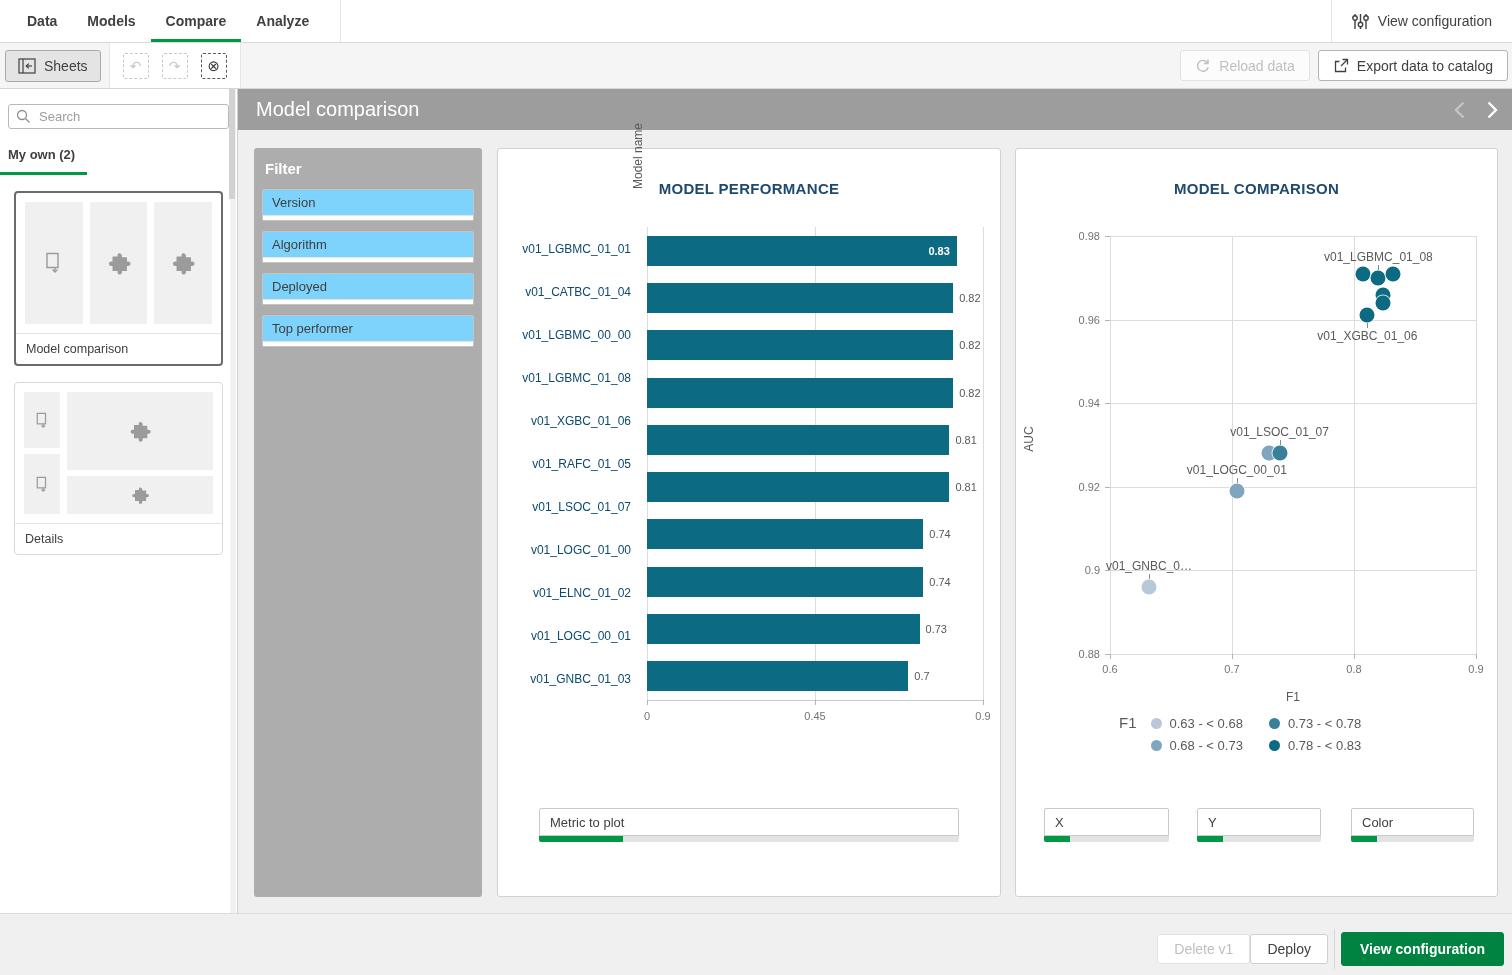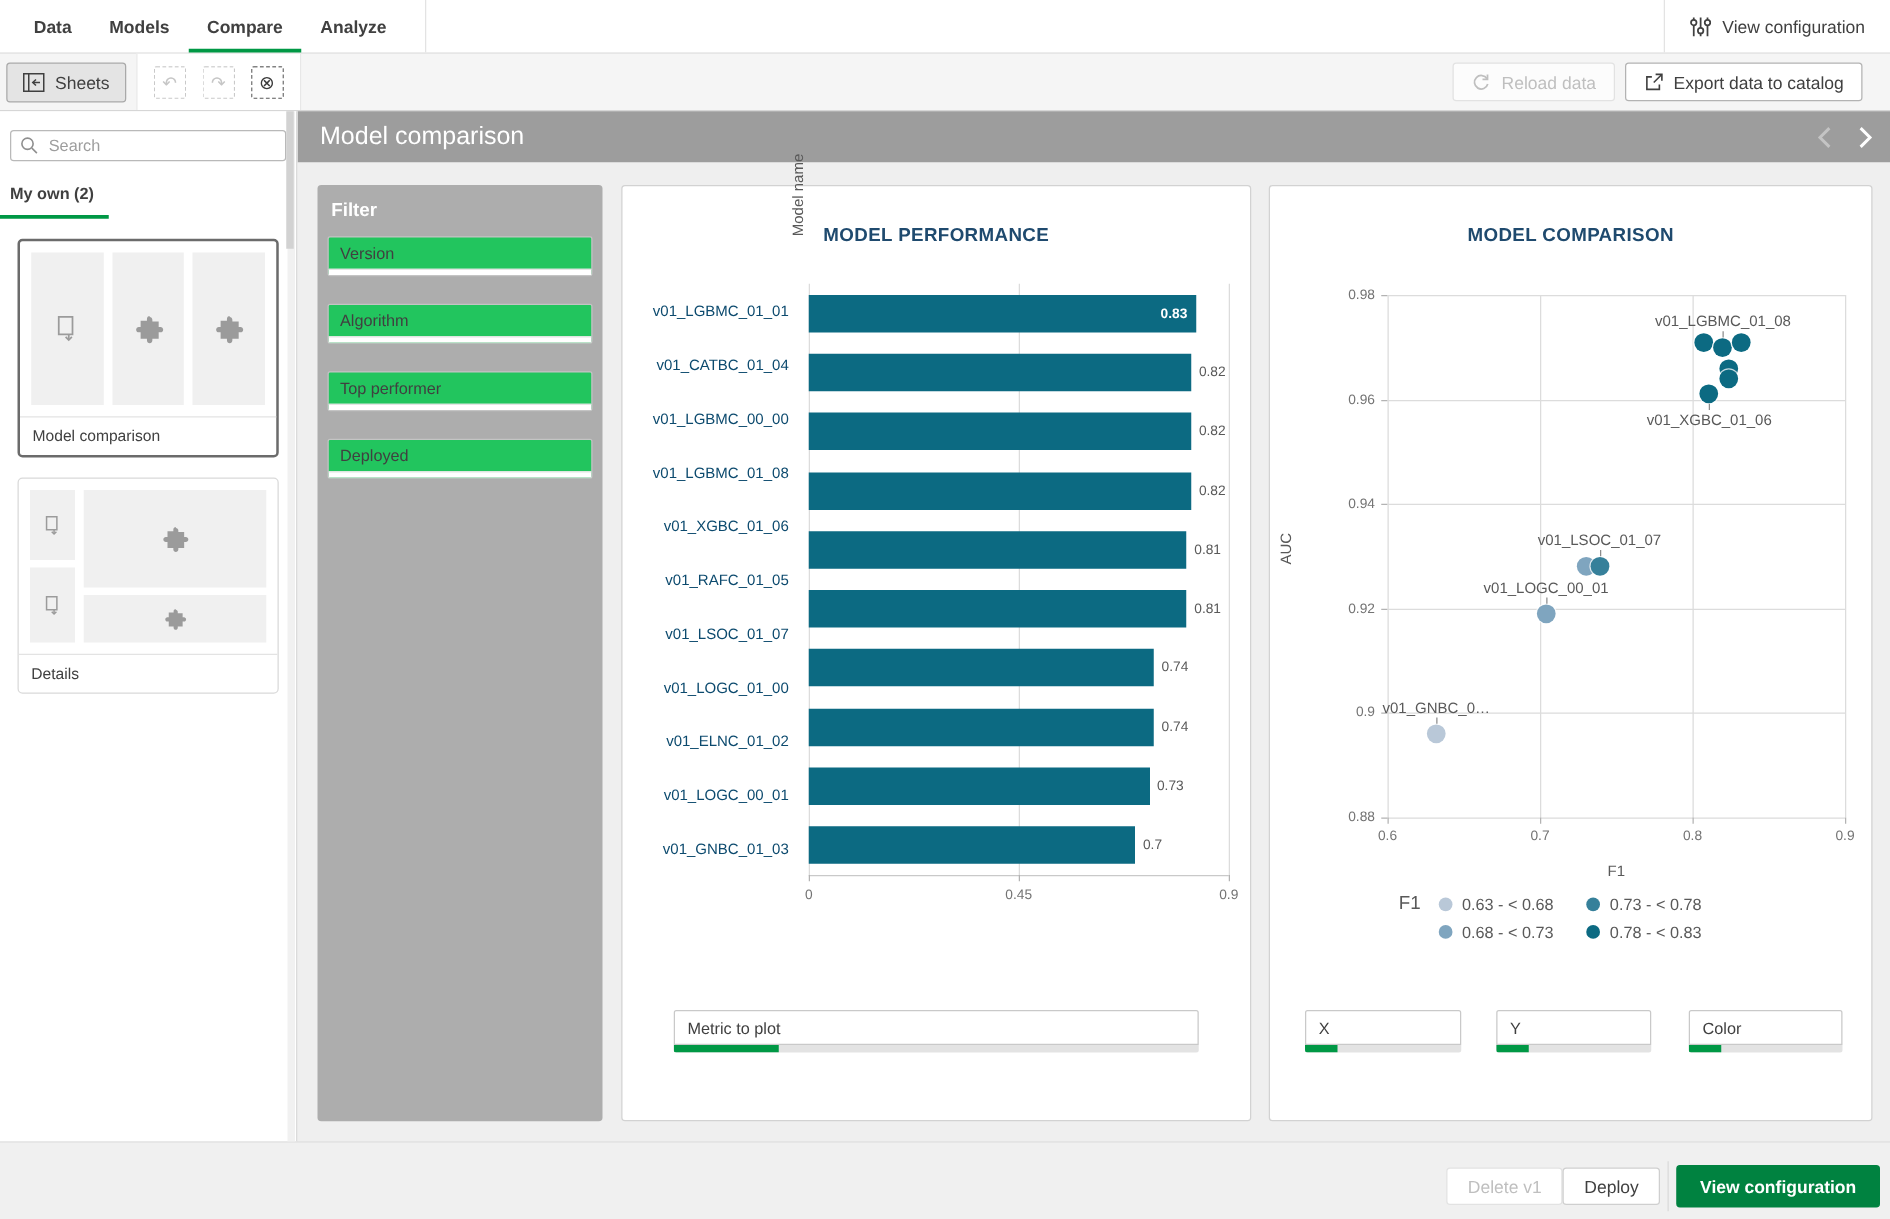--- a/index.html
+++ b/index.html
@@ -16,21 +16,21 @@
 
   
   .toolbar { height:46px; background:#f5f5f5; border-bottom:1px solid #d6d6d6; display:flex; align-items:center; }
   .btn-sheets { margin-left:5px; height:32px; display:flex; align-items:center; gap:8px; padding:0 12px;
     background:#e4e4e4; border:1px solid #a9a9a9; border-radius:3px; font-size:14px; color:#404040; cursor:pointer; }
   .tool-icons { align-self:stretch; margin-left:8px; background:#fff; border-left:1px solid #e7e7e7; border-right:1px solid #e7e7e7;
     display:flex; align-items:center; gap:13px; padding:0 13px; }
   .sel-ico { width:26px; height:26px; border:1px dashed #c9c9c9; border-radius:2px; display:flex; align-items:center; justify-content:center;
     font-size:14px; color:#c6c6c6; }
   .sel-ico.on { border-color:#5a5a5a; color:#3a3a3a; font-size:15px; cursor:pointer; }
-  .toolbar-right { margin-left:auto; display:flex; align-items:center; gap:8px; padding-right:22px; }
+  .toolbar-right { margin-left:auto; display:flex; align-items:center; gap:8px; padding-right:4px; }
   .btn-flat { height:31px; display:flex; align-items:center; gap:8px; padding:0 14px; border-radius:3px; font-size:14px; background:#fff; cursor:pointer; }
   .btn-flat.disabled { border:1px solid #e2e2e2; color:#bfbfbf; background:#fcfcfc; cursor:default; }
   .btn-flat.normal { border:1px solid #b3b3b3; color:#404040; }
 
   
   .mid { display:flex; height:824px; }
 
   
   .sidebar { width:238px; background:#fff; border-right:1px solid #cfcfcf; position:relative; flex:none; }
   .sb-track { position:absolute; top:0; right:1px; width:6px; height:100%; background:#f1f1f1; }
@@ -56,21 +56,21 @@
   .content { flex:1; display:flex; flex-direction:column; }
   .sheet-titlebar { height:41px; background:#9d9d9d; display:flex; align-items:center; padding:0 14px 0 18px; }
   .sheet-titlebar .t { color:#fff; font-size:20px; flex:1; }
   .chev { display:flex; align-items:center; gap:22px; }
   .chev svg { cursor:pointer; }
   .canvas { position:relative; flex:1; background:#efefef; }
 
   
   .filter-panel { position:absolute; left:16px; top:18px; width:228px; height:749px; background:#adadad; border-radius:3px; padding:12px 8px 0 8px; }
   .filter-title { color:#fff; font-size:15px; font-weight:700; padding-left:3px; margin-bottom:12px; }
-  .lb { background:#22c55e; border:1px solid #c4c4c4; border-radius:2px; margin-bottom:22px; cursor:pointer; }
+  .lb { background:#7dd3fc; border:1px solid #c4c4c4; border-radius:2px; margin-bottom:10px; cursor:pointer; }
   .lb .lb-main { height:25px; display:flex; align-items:center; padding:0 9px; font-size:13px; color:#404040; }
   .lb .lb-bar { height:5px; border-top:1px solid #e4e4e4; background:#fff; }
   .lb.selected .lb-bar { background:#009845; border-top-color:#009845; }
 
   
   .chart-card { position:absolute; top:18px; background:#fff; border:1px solid #d2d2d2; border-radius:3px; }
   .card-bar { left:259px; width:504px; height:749px; }
   .card-scatter { left:777px; width:483px; height:749px; }
   .chart-title { position:absolute; top:31px; left:0; right:0; text-align:center; font-size:15px; font-weight:700; color:#1f4a6e; letter-spacing:.3px; }
 
@@ -287,25 +287,25 @@
         <div class="filter-title">Filter</div>
         <div class="lb">
             <div class="lb-main">Version</div>
             <div class="lb-bar"></div>
           </div>
         <div class="lb">
             <div class="lb-main">Algorithm</div>
             <div class="lb-bar"></div>
           </div>
         <div class="lb">
+            <div class="lb-main">Deployed</div>
+            <div class="lb-bar"></div>
+          </div>
+        <div class="lb">
             <div class="lb-main">Top performer</div>
-            <div class="lb-bar"></div>
-          </div>
-        <div class="lb">
-            <div class="lb-main">Deployed</div>
             <div class="lb-bar"></div>
           </div>
       </div>
 
       <div class="chart-card card-bar">
         <div class="chart-title">MODEL PERFORMANCE</div>
         <div class="bar-ylabel">Model name</div>
         <div class="bar-cats">
             <div class="bar-cat">v01_LGBMC_01_01</div>
             <div class="bar-cat">v01_CATBC_01_04</div>

